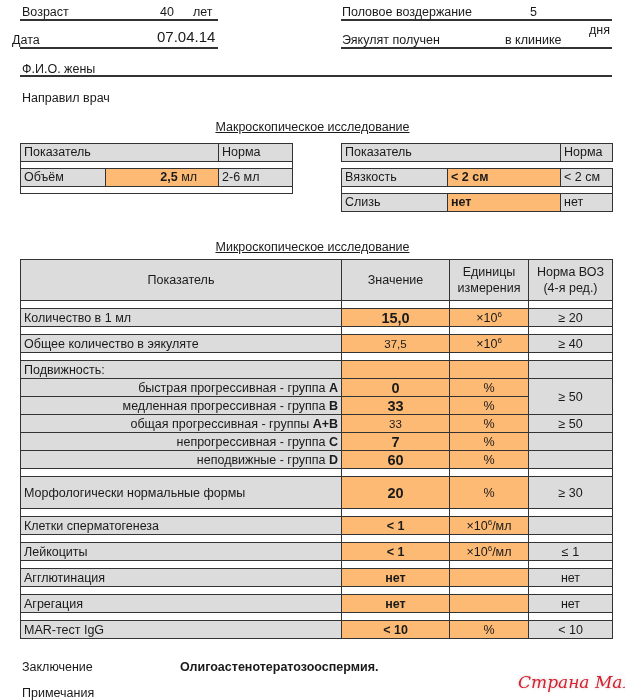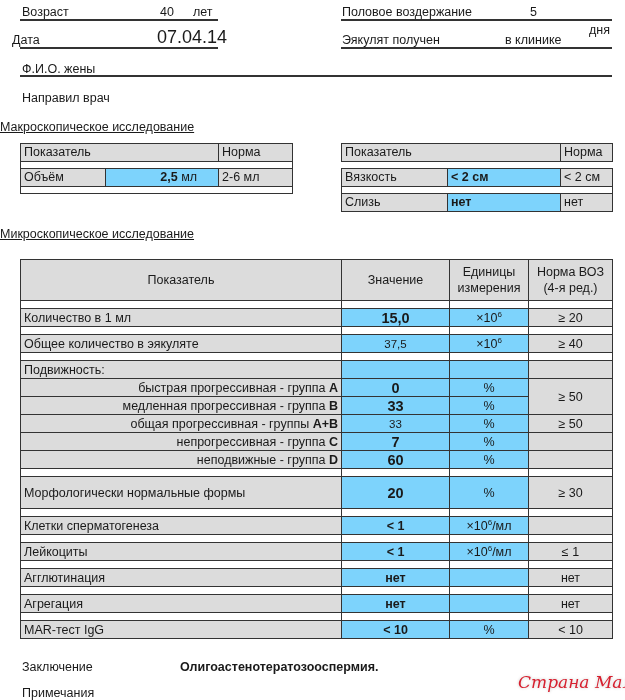--- a/index.html
+++ b/index.html
@@ -1,30 +1,30 @@
 <!DOCTYPE html>
 <html><head>
 <meta charset="utf-8">
 <style>
   * { box-sizing: border-box; margin: 0; padding: 0; }
   html, body { width: 625px; height: 700px; background: #ffffff; overflow: hidden; }
   body { position: relative; font-family: "Liberation Sans", sans-serif; color: #1a1a1a; font-size: 12px; }
   .field-line { position: absolute; border-bottom: 2px solid #333; height: 0; }
   .txt { position: absolute; white-space: nowrap; font-size: 12.5px; line-height: 14px; }
-  .big { font-size: 18px; }
-
-  .section-title { position: absolute; left: 0; width: 625px; text-align: left; font-size: 12.5px; }
+  .big { font-size: 15px; }
+
+  .section-title { position: absolute; left: 0; width: 625px; text-align: center; font-size: 12.5px; }
   .section-title span { text-decoration: underline; }
 
   
   .mtab { position: absolute; border-collapse: collapse; table-layout: fixed; }
   .mtab td { border: 1.5px solid #333; height: 18px; padding: 0 3px; font-size: 12.5px; line-height: 15px; white-space: nowrap; overflow: hidden; }
   .mtab tr.spacer td { height: 7px; background: #fff; border-top: 1.5px solid #333; border-bottom: 1.5px solid #333; }
   .g { background: #dcdcdc; }
-  .w { background: #7dd3fc; }
+  .w { background: #fdba74; }
   .b { font-weight: bold; }
   .i { }
   .r { text-align: right; }
   .c { text-align: center; }
 
   
   .xtab { position: absolute; left: 20px; top: 259px; width: 592px; border-collapse: collapse; table-layout: fixed; }
   .xtab td { border: 1.5px solid #333; padding: 0 3px; font-size: 12.5px; line-height: 14px; white-space: nowrap; overflow: hidden; height: 18px; }
   .xtab tr.hdr td { height: 41px; text-align: center; white-space: normal; line-height: 16px; }
   .xtab tr.sp td { height: 8px; background: #fff; }
@@ -114,21 +114,21 @@
         <td colspan="3"></td>
       </tr>
   <tr>
     <td class="g">Слизь</td>
     <td class="w b">нет</td>
     <td class="g i">нет</td>
   </tr>
 </tbody>
   </table>
 
-<div class="section-title" style="top:227px;">
+<div class="section-title" style="top:240px;">
   <span>Микроскопическое исследование</span>
 </div>
 
 <table class="xtab">
   <colgroup>
       <col style="width:321px">
       <col style="width:108px">
       <col style="width:79px">
       <col style="width:84px">
     </colgroup>

